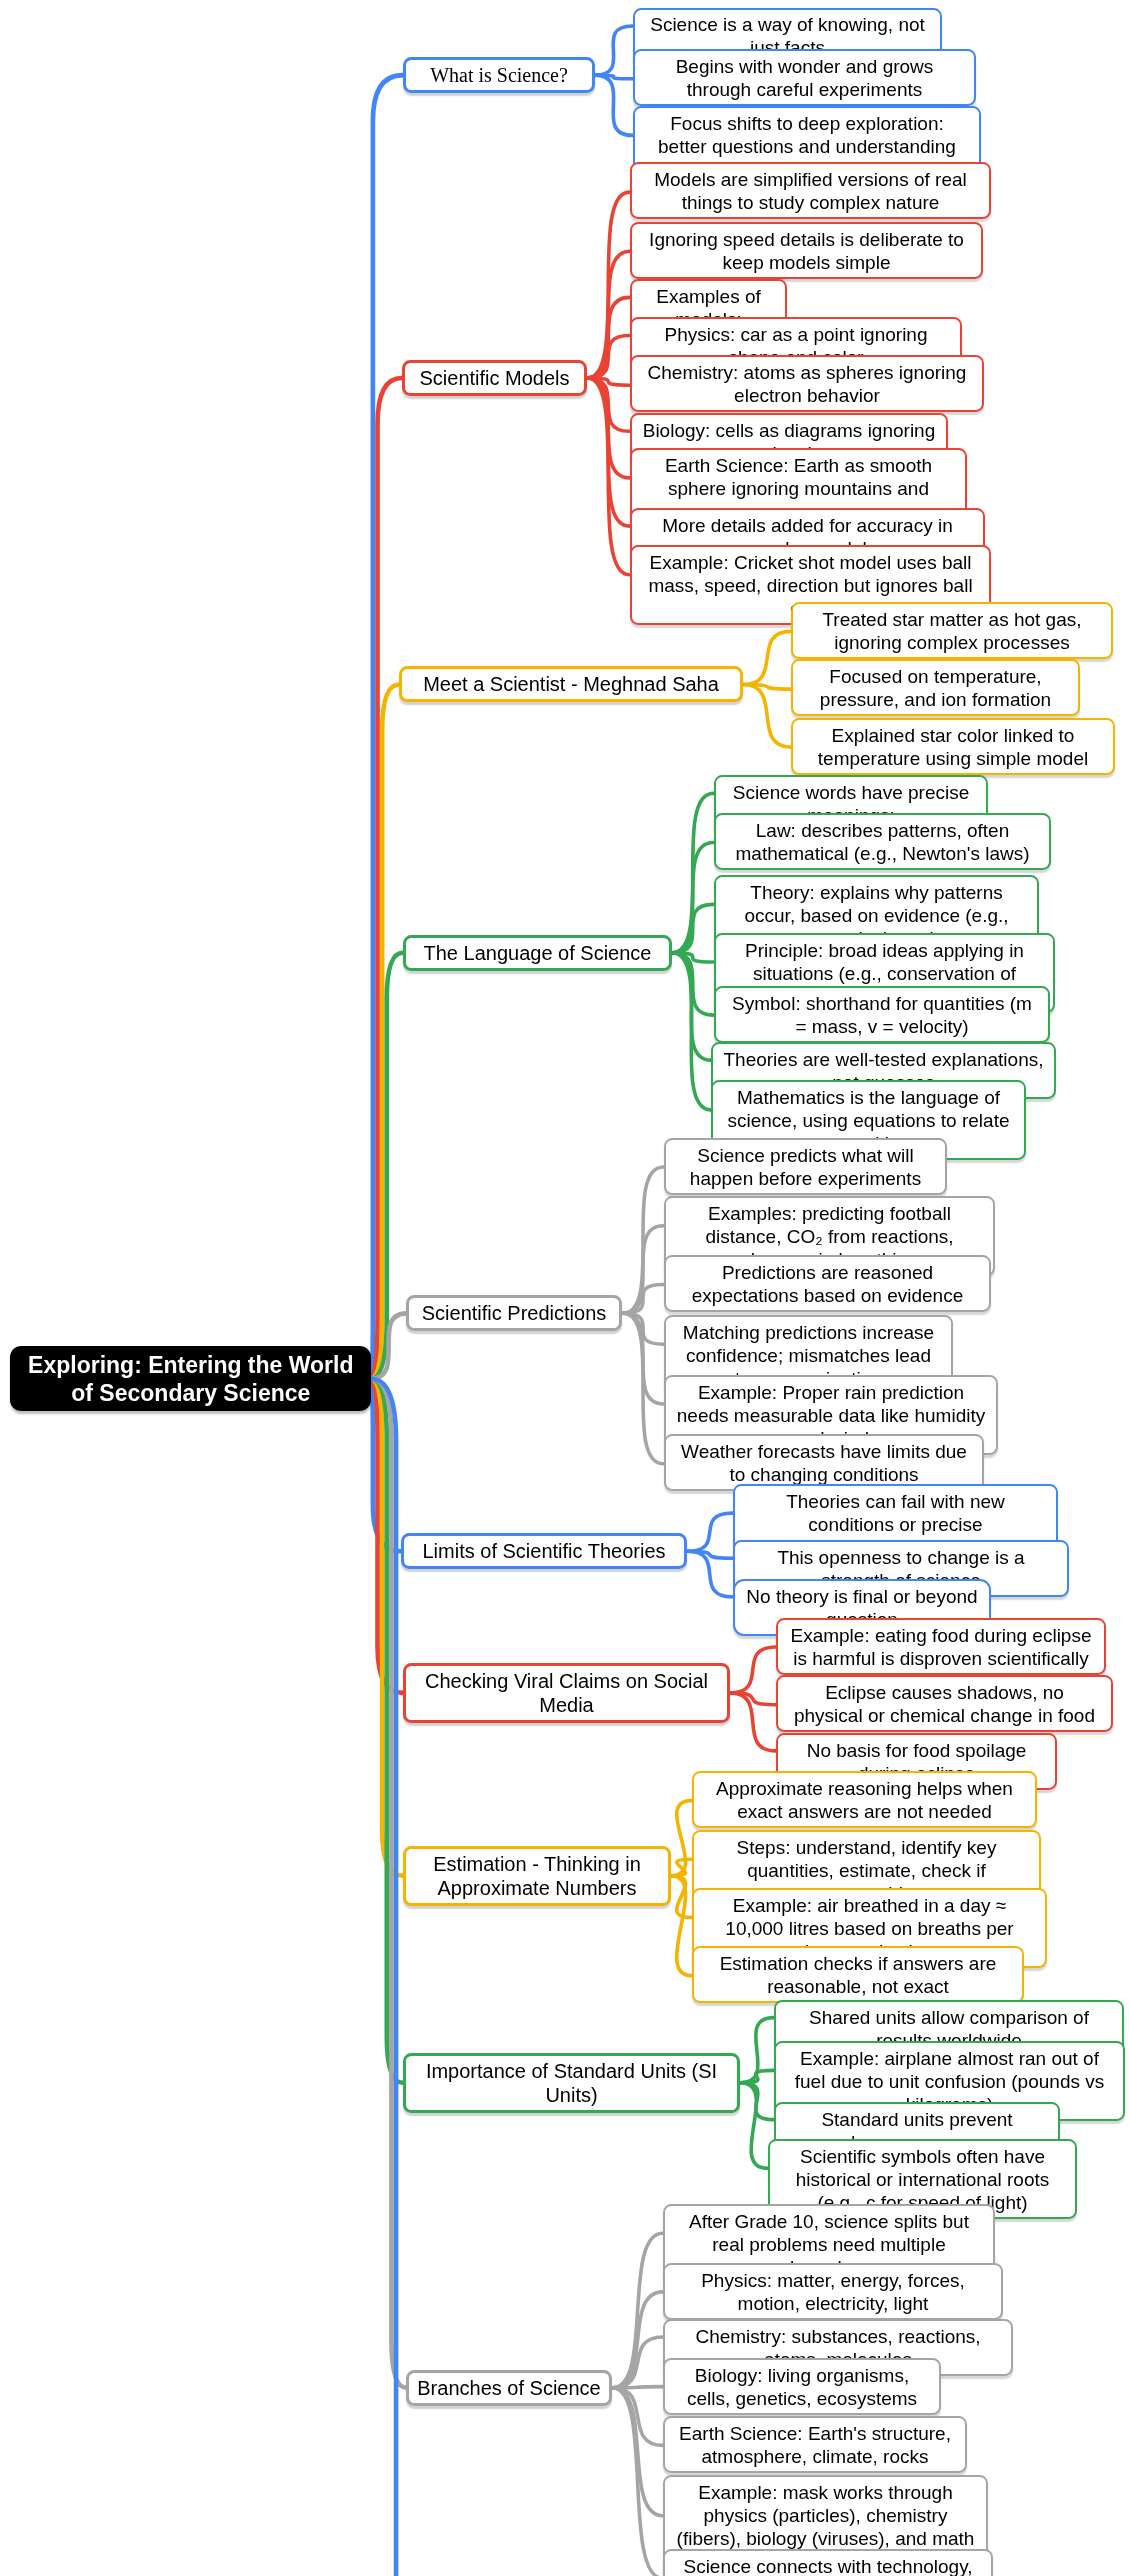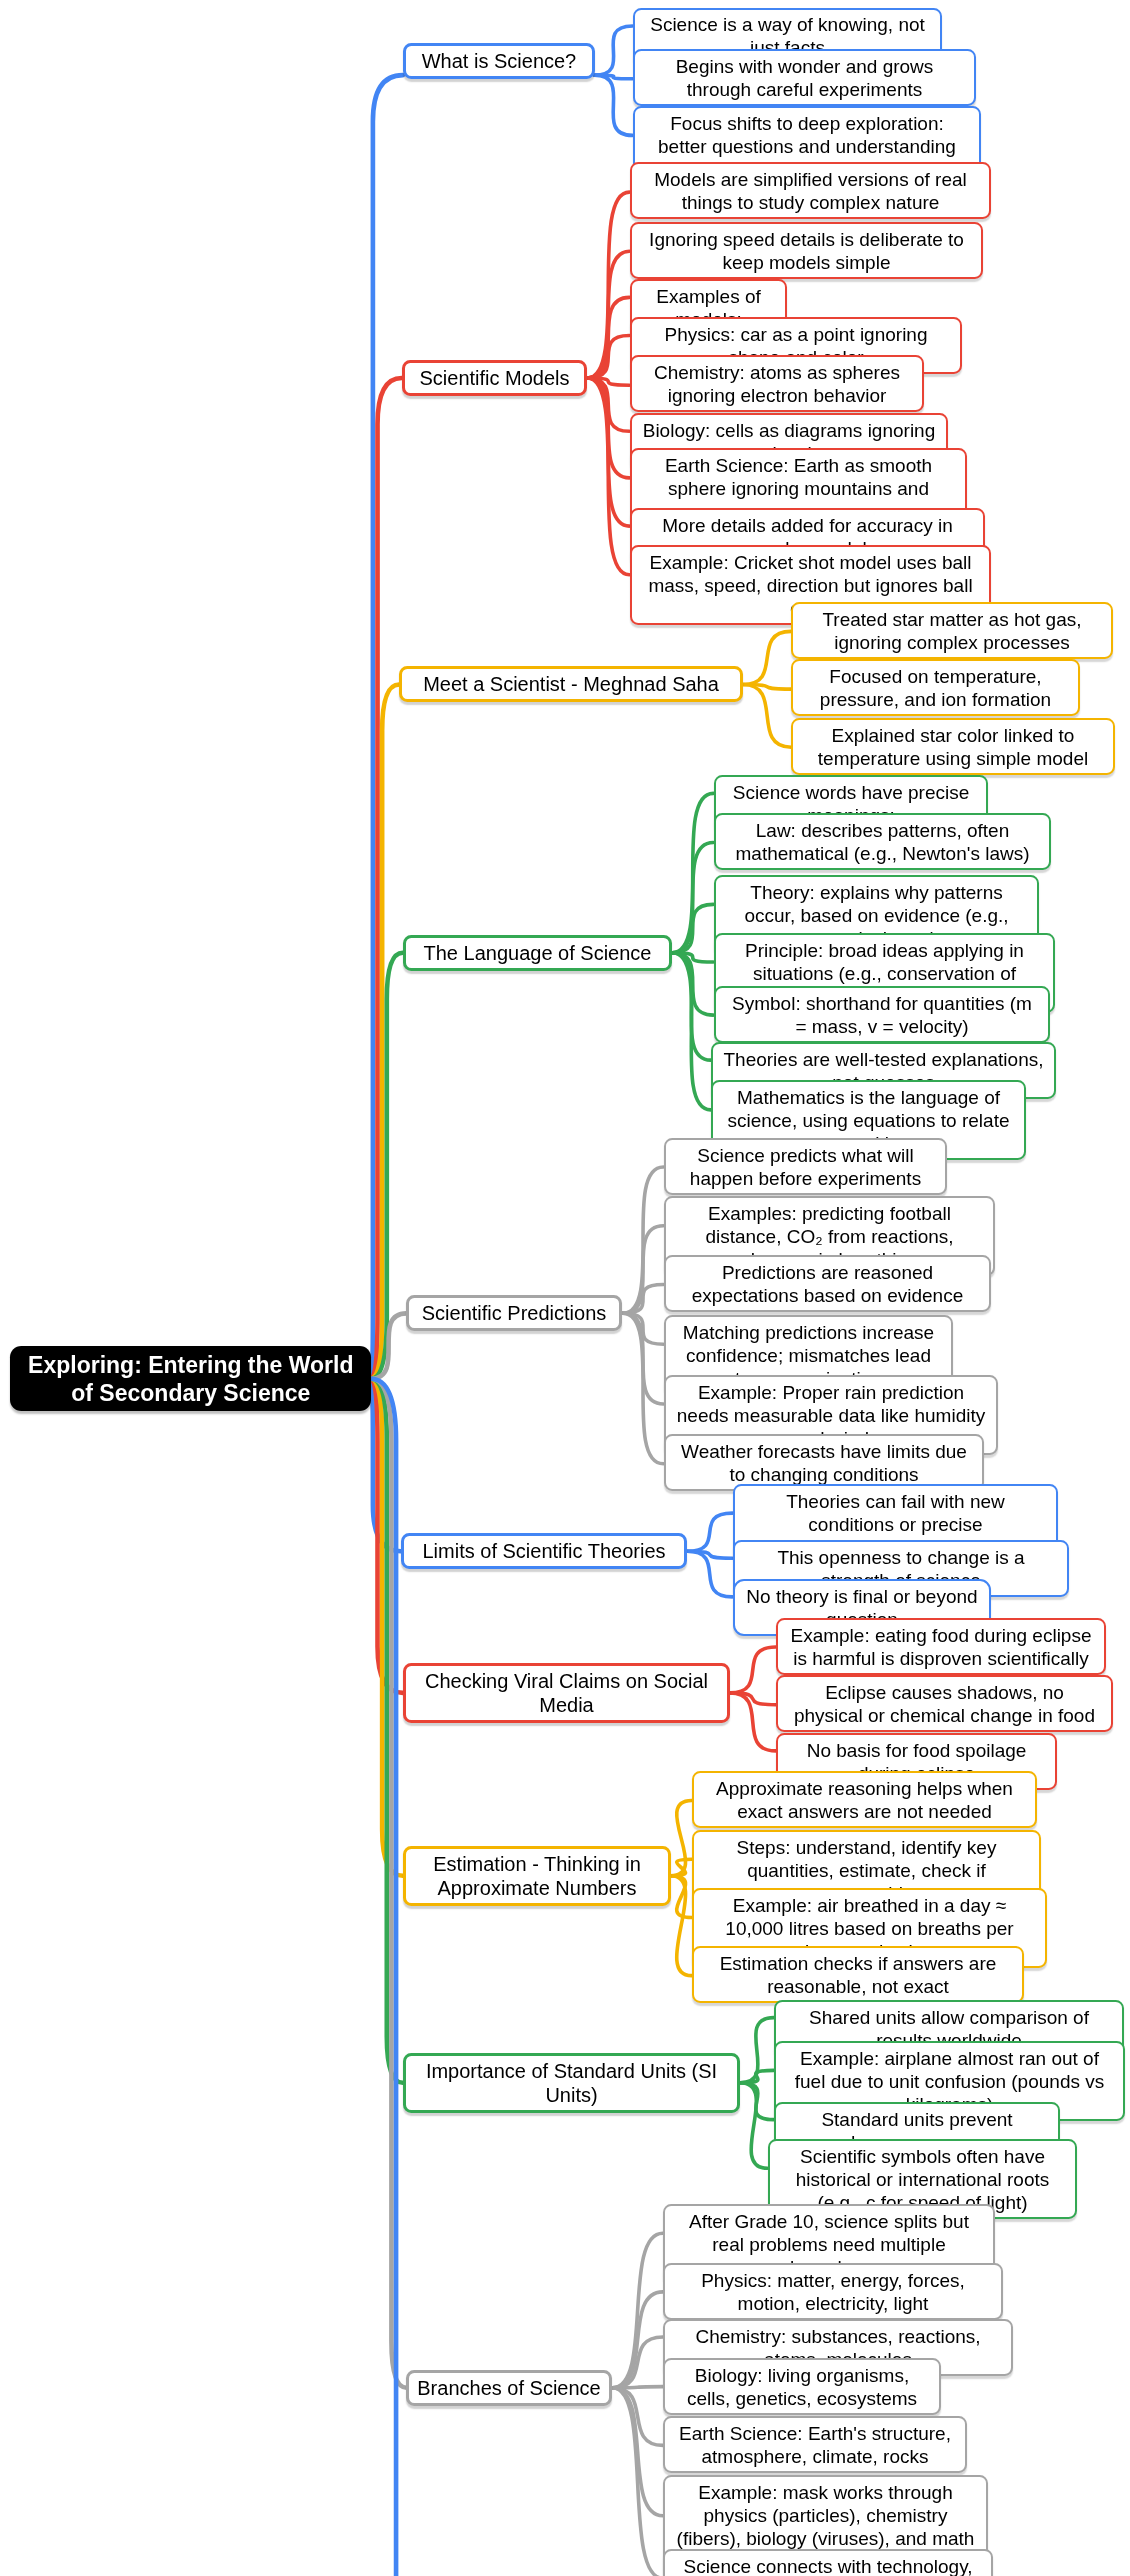--- a/index.html
+++ b/index.html
@@ -92,31 +92,31 @@
       <path d="M 1189 4635 C 1269 4635, 1207 4883.5, 1287 4883.5" stroke="#A5A5A5" stroke-width="7" fill="none" stroke-linecap="round"></path>
       <path d="M 1189 4635 C 1269 4635, 1207 5005, 1287 5005" stroke="#A5A5A5" stroke-width="7" fill="none" stroke-linecap="round"></path>
       <path d="M 720 2676 Q 769 2676 769 2796 L 769 5118 Q 769 5208 782 5208" stroke="#4285F4" stroke-width="9" fill="none" stroke-linecap="round"></path>
       <path d="M 1314 5208 C 1394 5208, 1356 5092, 1436 5092" stroke="#4285F4" stroke-width="7" fill="none" stroke-linecap="round"></path>
       <path d="M 1314 5208 C 1394 5208, 1356 5205, 1436 5205" stroke="#4285F4" stroke-width="7" fill="none" stroke-linecap="round"></path>
       <path d="M 1314 5208 C 1394 5208, 1356 5297, 1436 5297" stroke="#4285F4" stroke-width="7" fill="none" stroke-linecap="round"></path>
     </svg>
 
   <div class="node root" style="left: 10.3px; top: 1346px; width: 361px; background: rgb(0, 0, 0); color: rgb(255, 255, 255);">Exploring: Entering the World of Secondary Science</div>
 
-  <div class="node topic" style="left: 403px; top: 43px; width: 192px; border-color: rgb(66, 133, 244);">What is Science?</div>
+  <div class="node topic" style="left: 403px; top: 57px; width: 192px; border-color: rgb(66, 133, 244); font-family: Liberation Serif, serif;">What is Science?</div>
   <div class="node child" style="left: 633px; top: 7.7px; width: 309px; border-color: rgb(66, 133, 244);">Science is a way of knowing, not just facts</div>
   <div class="node child" style="left: 633px; top: 49px; width: 343px; border-color: rgb(66, 133, 244);">Begins with wonder and grows through careful experiments</div>
   <div class="node child" style="left: 633px; top: 106px; width: 348px; border-color: rgb(66, 133, 244);">Focus shifts to deep exploration: better questions and understanding nature and technology</div>
 
   <div class="node topic" style="left: 402px; top: 360px; width: 185px; border-color: rgb(233, 67, 53);">Scientific Models</div>
   <div class="node child" style="left: 630px; top: 162px; width: 361px; border-color: rgb(233, 67, 53);">Models are simplified versions of real things to study complex nature</div>
   <div class="node child" style="left: 630px; top: 222px; width: 353px; border-color: rgb(233, 67, 53);">Ignoring speed details is deliberate to keep models simple</div>
   <div class="node child" style="left: 630px; top: 279px; width: 157px; border-color: rgb(233, 67, 53);">Examples of models:</div>
   <div class="node child" style="left: 630px; top: 317px; width: 332px; border-color: rgb(233, 67, 53);">Physics: car as a point ignoring shape and color</div>
-  <div class="node child" style="left: 630px; top: 355px; width: 294px; border-color: rgb(233, 67, 53);">Chemistry: atoms as spheres ignoring electron behavior</div>
+  <div class="node child" style="left: 630px; top: 355px; width: 354px; border-color: rgb(233, 67, 53);">Chemistry: atoms as spheres ignoring electron behavior</div>
   <div class="node child" style="left: 630px; top: 413px; width: 318px; border-color: rgb(233, 67, 53);">Biology: cells as diagrams ignoring molecules</div>
   <div class="node child" style="left: 630px; top: 448px; width: 337px; border-color: rgb(233, 67, 53);">Earth Science: Earth as smooth sphere ignoring mountains and oceans</div>
   <div class="node child" style="left: 630px; top: 508px; width: 355px; border-color: rgb(233, 67, 53);">More details added for accuracy in complex models</div>
   <div class="node child" style="left: 630px; top: 545px; width: 361px; border-color: rgb(233, 67, 53);">Example: Cricket shot model uses ball mass, speed, direction but ignores ball color</div>
 
   <div class="node topic" style="left: 399px; top: 666px; width: 344px; border-color: rgb(244, 180, 0);">Meet a Scientist - Meghnad Saha</div>
   <div class="node child" style="left: 791px; top: 602px; width: 322px; border-color: rgb(244, 180, 0);">Treated star matter as hot gas, ignoring complex processes</div>
   <div class="node child" style="left: 791px; top: 659px; width: 289px; border-color: rgb(244, 180, 0);">Focused on temperature, pressure, and ion formation</div>
   <div class="node child" style="left: 791px; top: 718px; width: 324px; border-color: rgb(244, 180, 0);">Explained star color linked to temperature using simple model</div>
 

